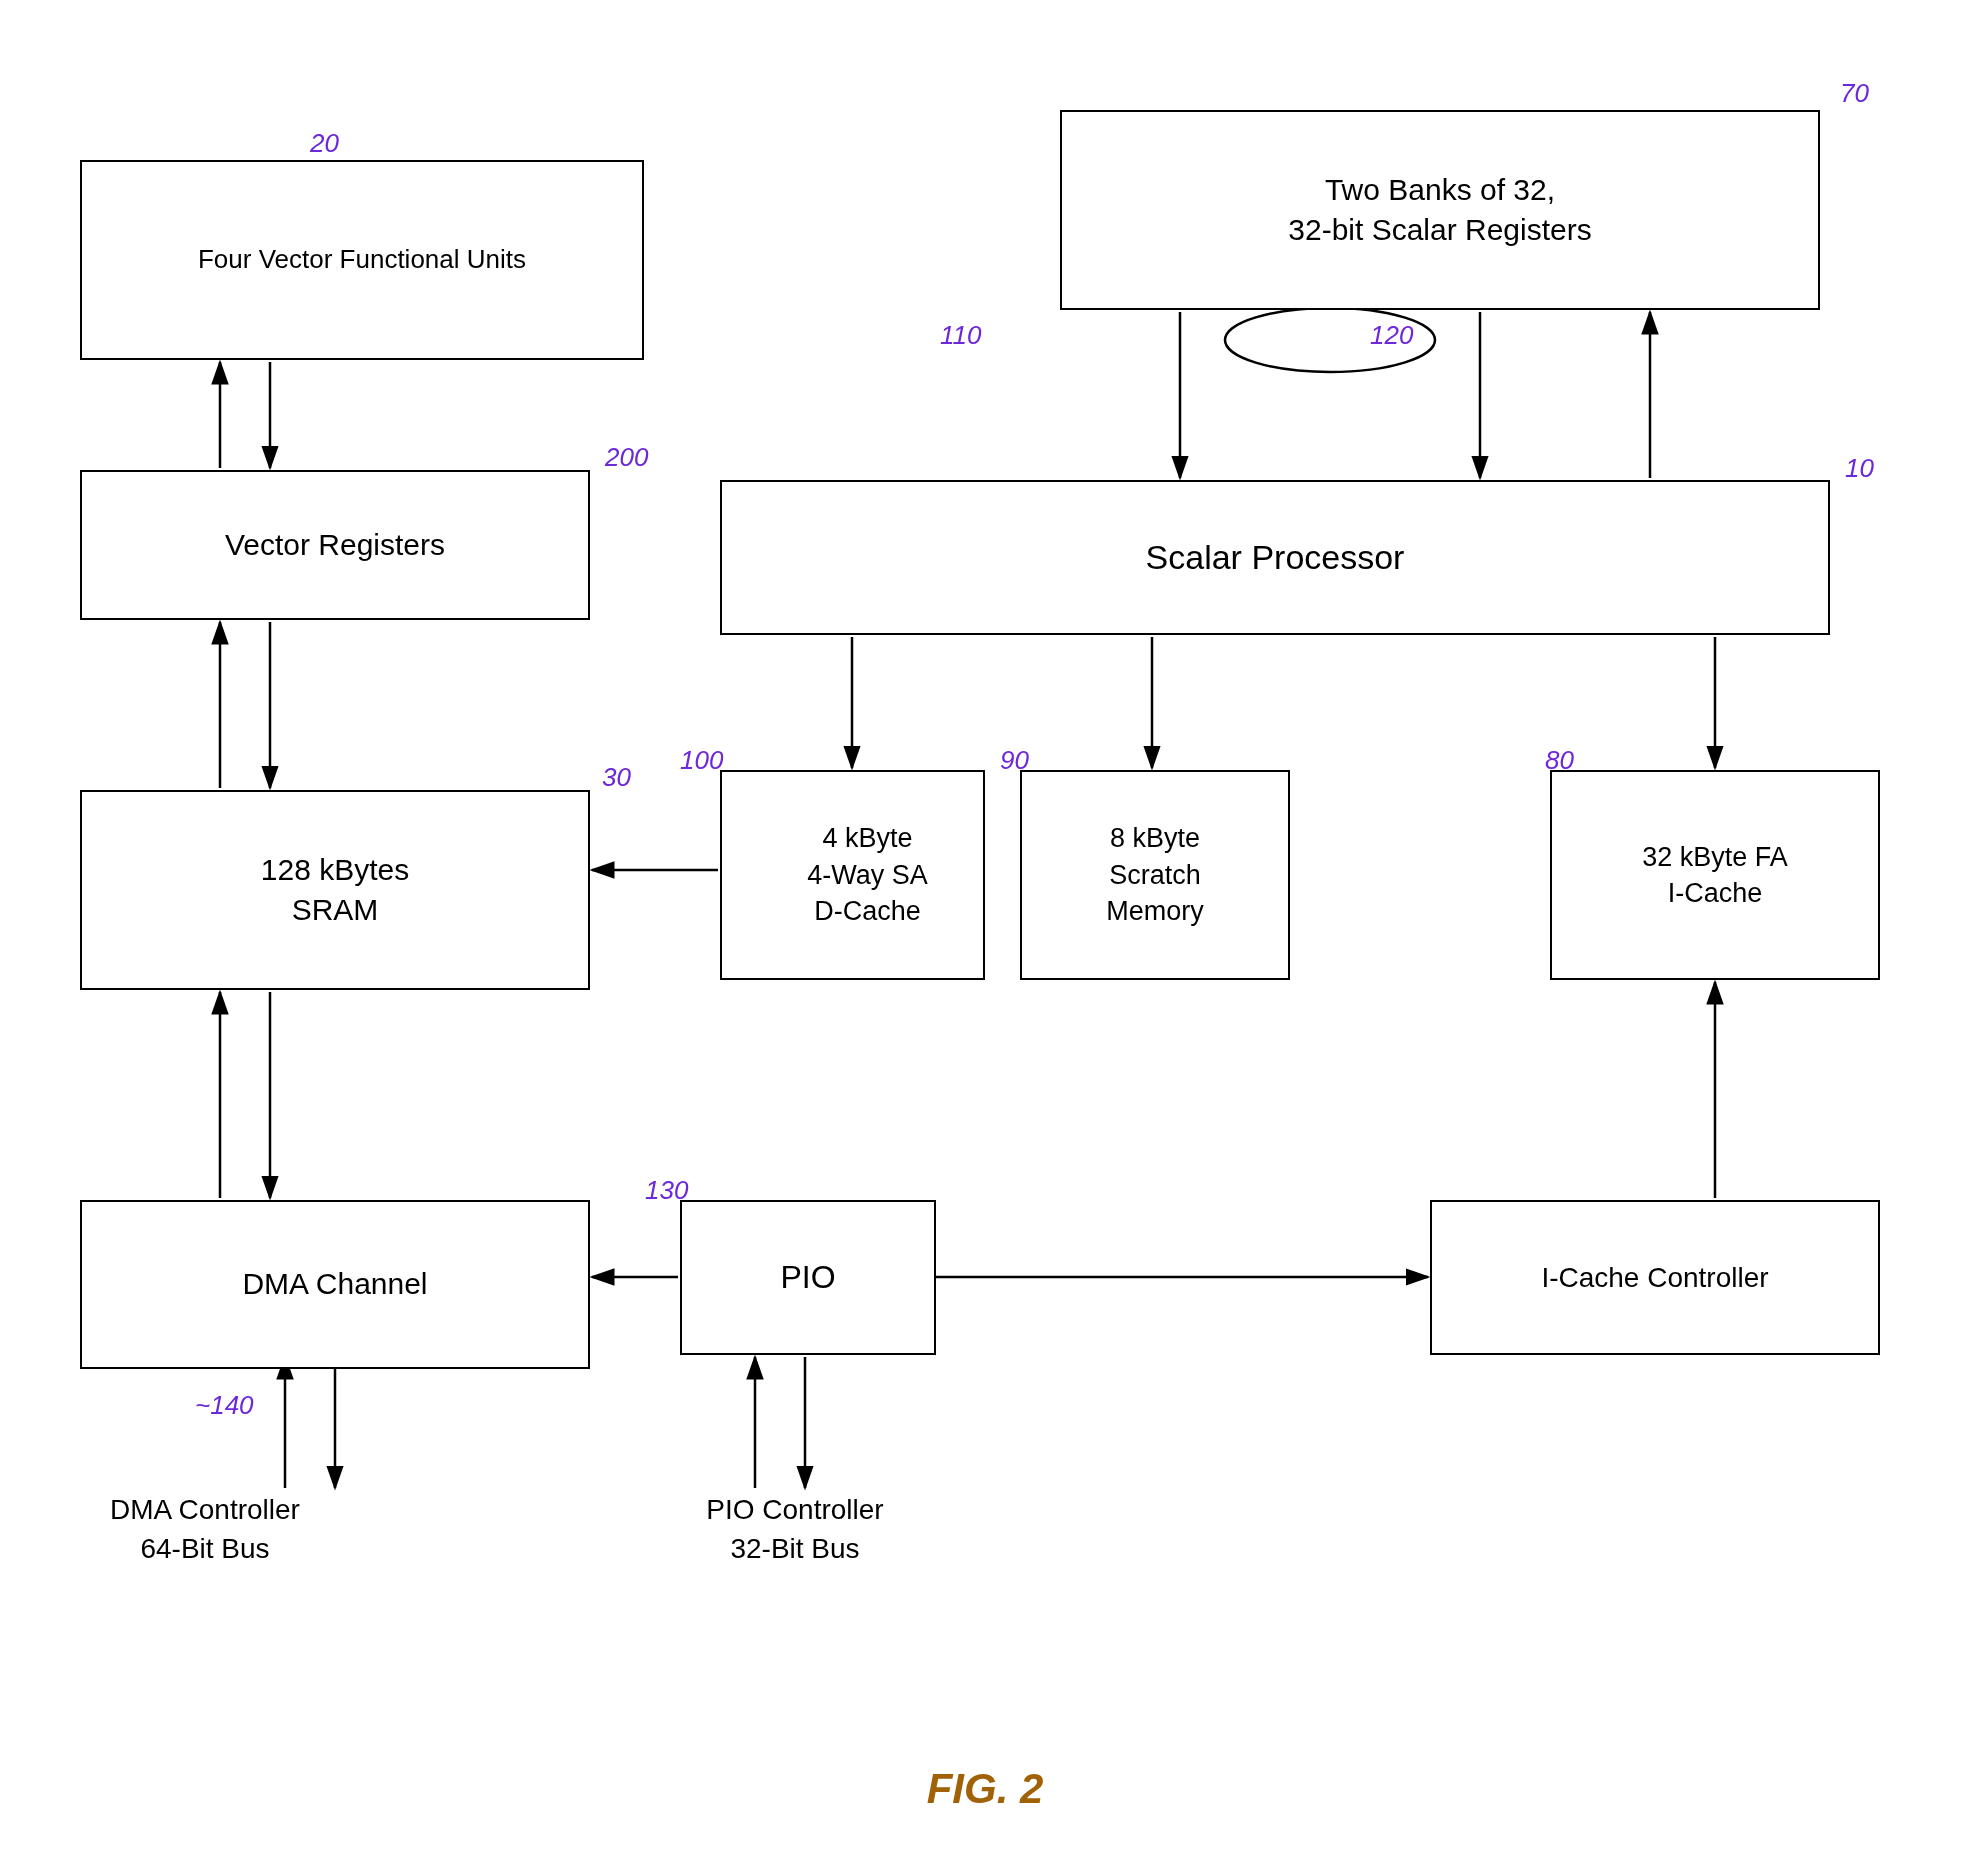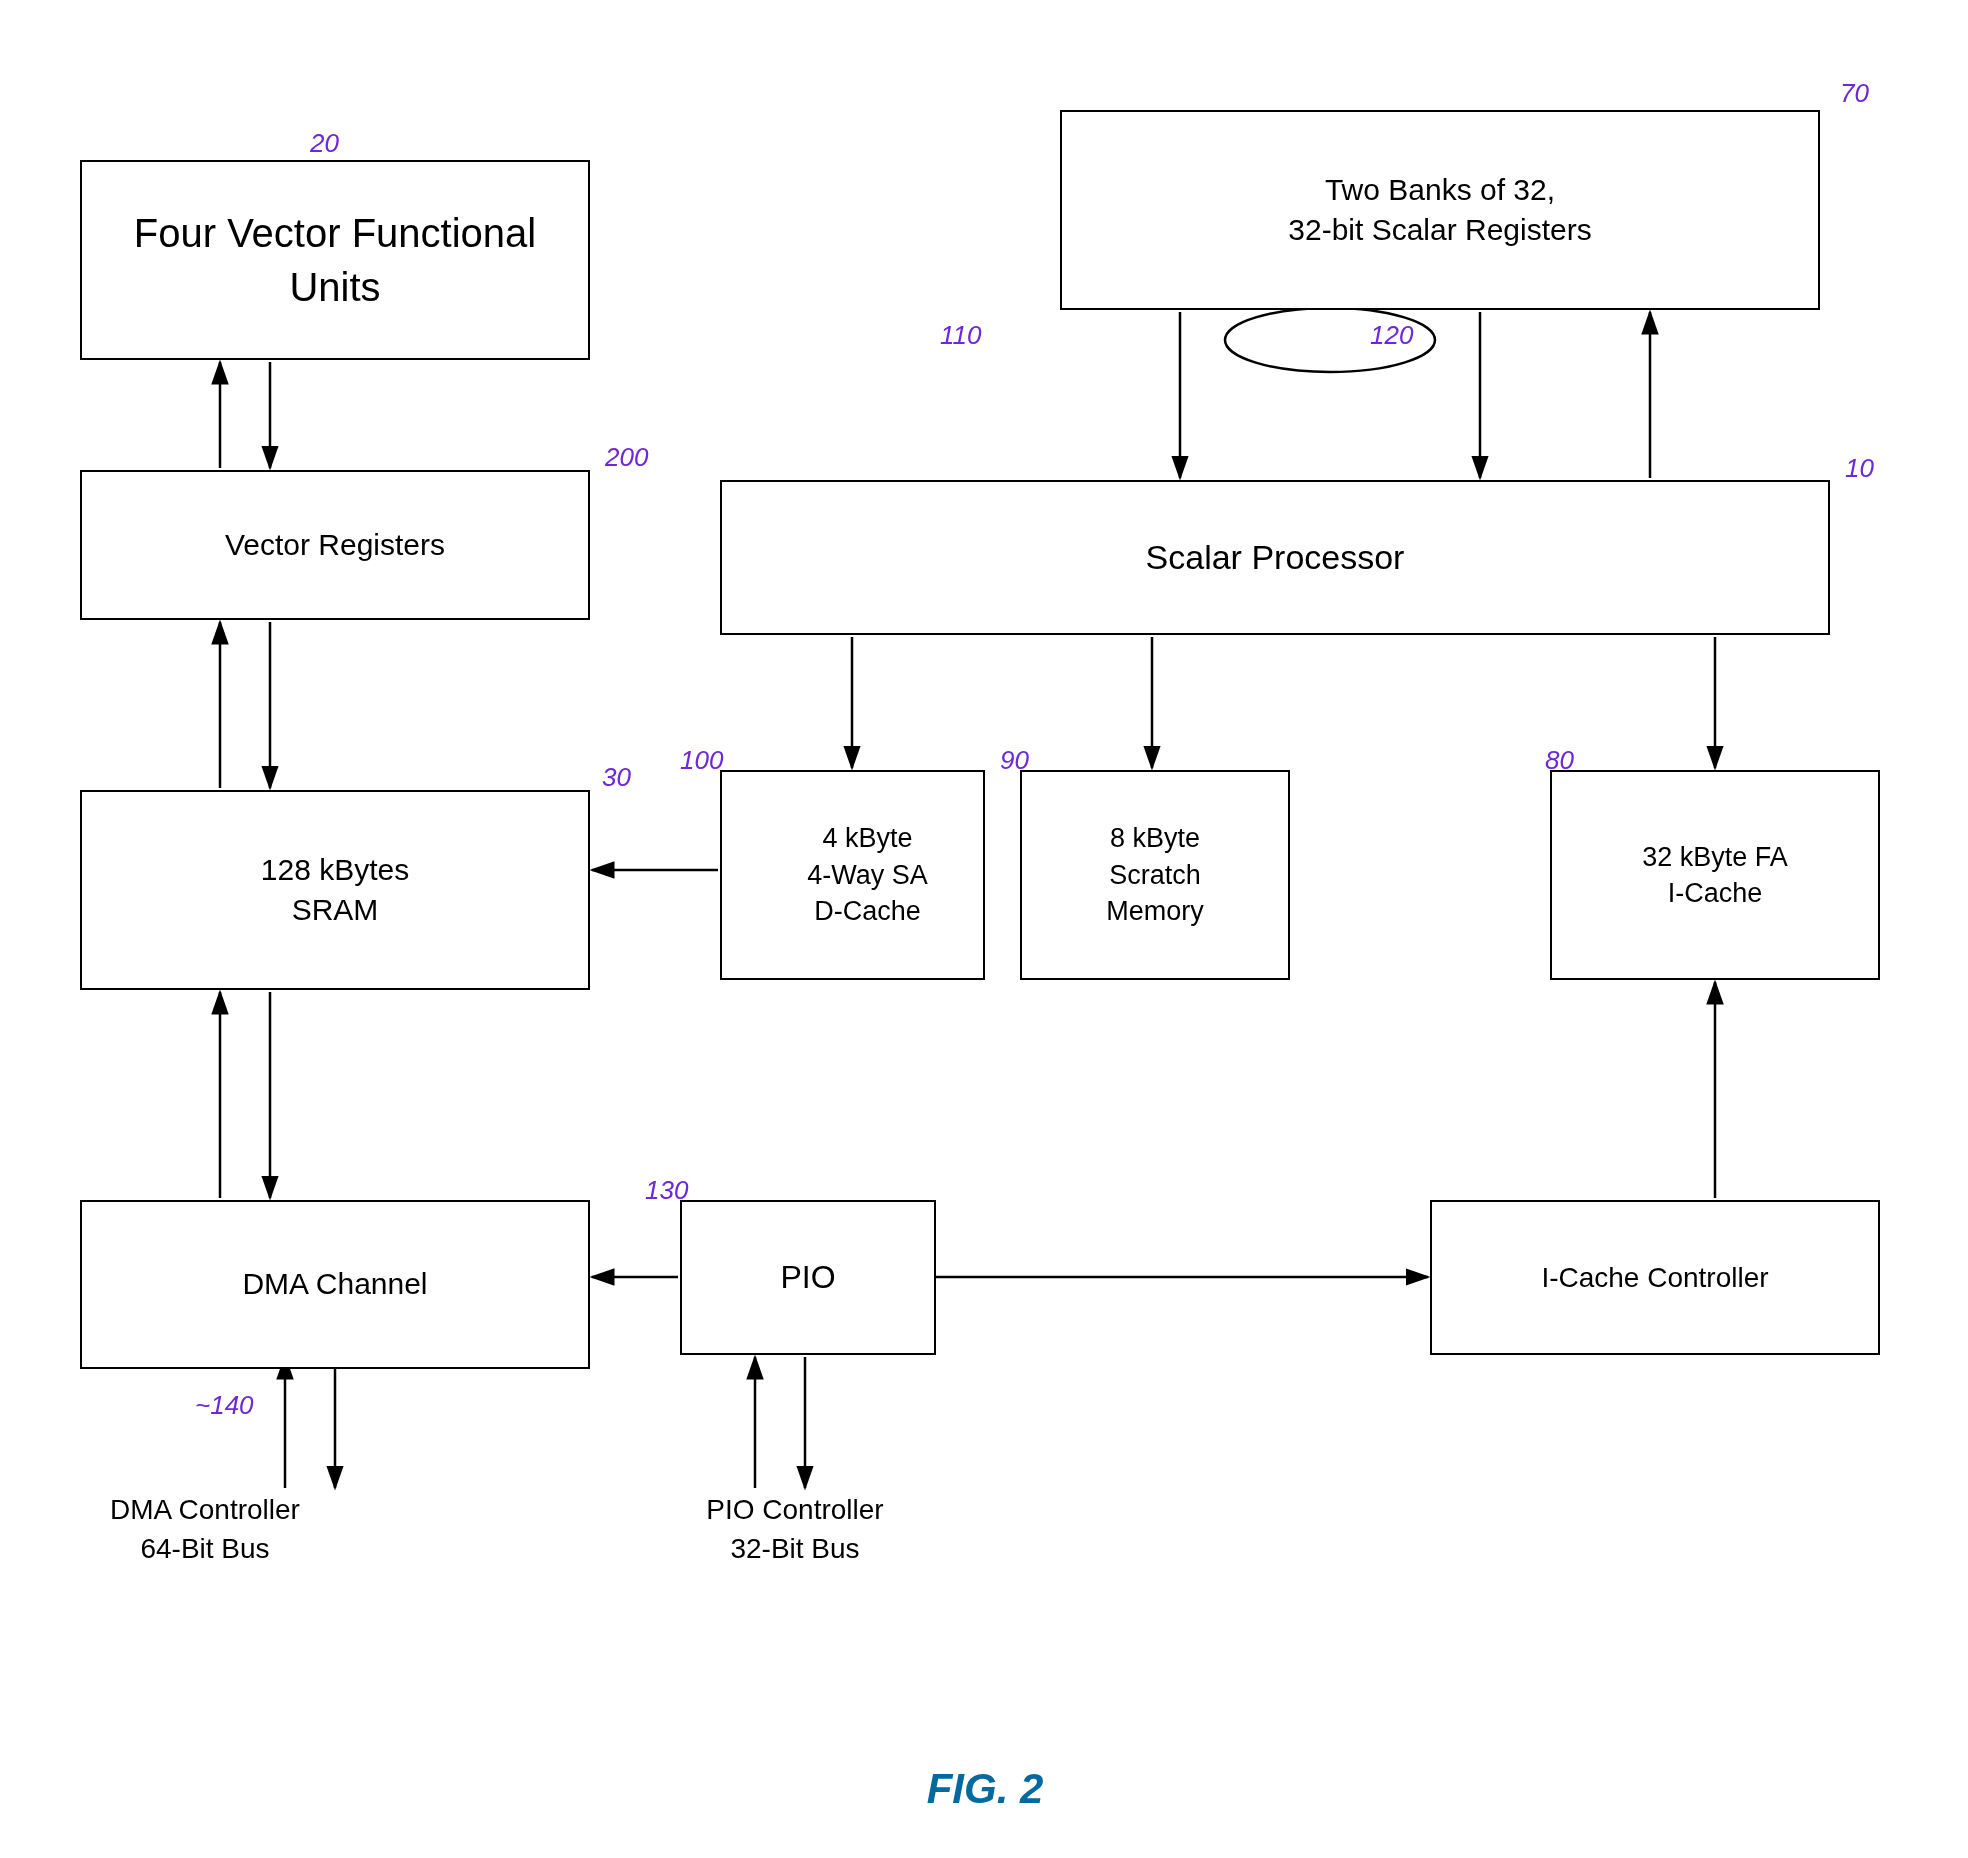--- a/index.html
+++ b/index.html
@@ -32,21 +32,21 @@
       position: absolute;
       font-size: 26px;
       font-style: italic;
       color: #6d28d9;
     }
     .fig-label {
       position: absolute;
       font-size: 42px;
       font-weight: bold;
       font-style: italic;
-      color: #0369a1;
+      color: #a16207;
       text-align: center;
       width: 200px;
     }
     svg.arrows {
       position: absolute;
       top: 0;
       left: 0;
       width: 1968px;
       height: 1858px;
       pointer-events: none;
@@ -101,21 +101,21 @@
 
     <line x1="335" y1="1357" x2="335" y2="1488" stroke="#000" stroke-width="2.5" marker-end="url(#arrowhead)"></line>
     <line x1="285" y1="1488" x2="285" y2="1357" stroke="#000" stroke-width="2.5" marker-end="url(#arrowhead)"></line>
 
     <line x1="1715" y1="1198" x2="1715" y2="982" stroke="#000" stroke-width="2.5" marker-end="url(#arrowhead)"></line>
 
     <line x1="930" y1="1277" x2="1428" y2="1277" stroke="#000" stroke-width="2.5" marker-end="url(#arrowhead)"></line>
 
   </svg>
 
-  <div class="box" style="left:80px; top:160px; width:510px; height:200px; font-size:40px;">
+  <div class="box" style="left:80px; top:160px; width:564px; height:200px; font-size:26px;">
     <span>Four Vector
 Functional Units</span>
   </div>
 
   <div class="box" style="left:1060px; top:110px; width:760px; height:200px; font-size:30px;">
     <span>Two Banks of 32,<br>32-bit Scalar Registers</span>
   </div>
 
   <div class="box" style="left:80px; top:470px; width:510px; height:150px; font-size:30px;">
     <span>Vector Registers</span>

